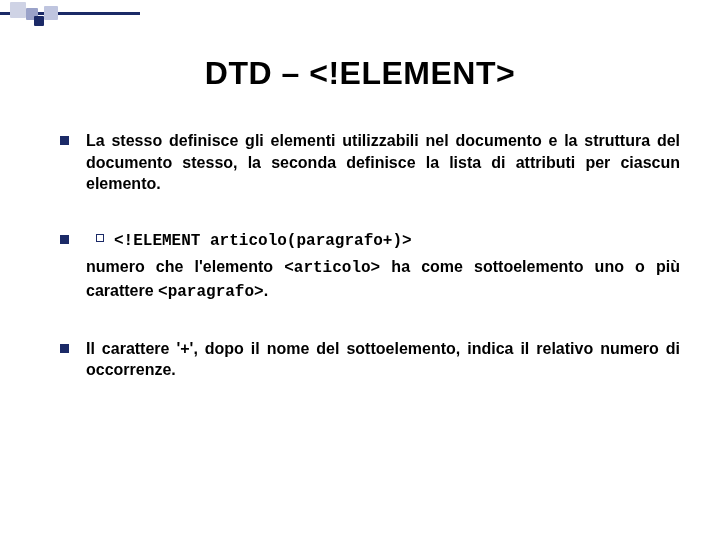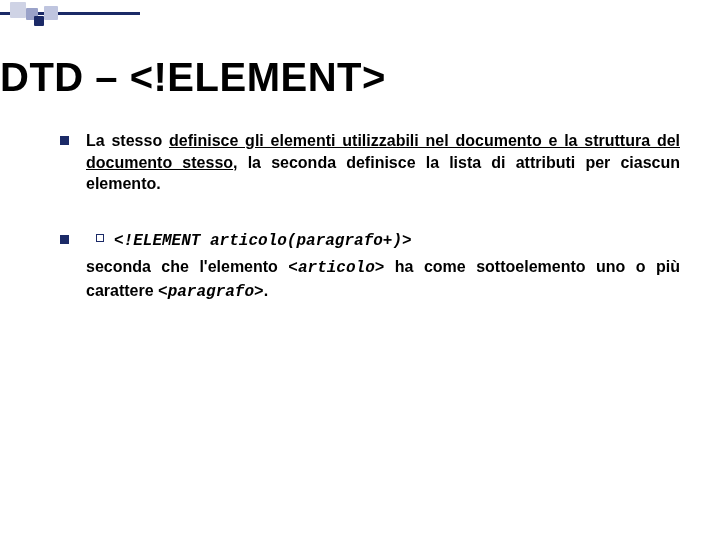--- a/index.html
+++ b/index.html
@@ -40,21 +40,22 @@
   .sq1 { left: 10px; top: 0px;  width: 16px; height: 16px; background: #cfd3e5; }
   .sq2 { left: 26px; top: 6px;  width: 12px; height: 12px; background: #9aa2c9; }
   .sq3 { left: 34px; top: 14px; width: 10px; height: 10px; background: #1b2a67; }
   .sq4 { left: 44px; top: 4px;  width: 14px; height: 14px; background: #bfc5df; }
 
   .title {
     position: absolute;
     left: 0;
     right: 0;
     top: 55px;
-    font-size: 40px;
+    text-align: center;
+    font-size: 32px;
     font-weight: bold;
     letter-spacing: 0.5px;
   }
 
   .body {
     position: absolute;
     left: 60px;
     right: 40px;
     top: 130px;
     font-size: 16px;
@@ -95,26 +96,24 @@
     position: absolute;
     left: 10px;
     top: 5px;
     width: 8px;
     height: 8px;
     border: 1px solid #1b2a67;
     box-sizing: border-box;
   }
 
   .under {
-    text-decoration: underline;
   }
   .mono {
     font-family: "Courier New", Courier, monospace;
     font-weight: bold;
-    font-style: italic;
   }
   .bold { font-weight: bold; }
 </style>
 </head>
 <body>
 
 <div class="slide">
 
   <div class="deco">
     <div class="bar"></div>
@@ -131,21 +130,24 @@
 
       <li class="bold">
         <span>La stesso </span><span class="under">definisce gli elementi utilizzabili nel documento e la struttura del documento stesso</span><span>, la seconda definisce la lista di attributi per ciascun elemento.</span>
       </li>
 
       <li>
         <span class="sub">
           <span class="mono">&lt;!ELEMENT articolo(paragrafo+)&gt;</span>
         </span>
         <span class="bold">
-          <span>seconda che l'elemento </span><span class="mono">&lt;articolo&gt;</span><span> ha come sottoelemento uno o più carattere </span><span class="mono">&lt;paragrafo&gt;</span><span>.</span>
+          <span>numero che l'elemento </span><span class="mono">&lt;articolo&gt;</span><span> ha come sottoelemento uno o più carattere </span><span class="mono">&lt;paragrafo&gt;</span><span>.</span>
         </span>
       </li>
 
+      <li class="bold">
+        <span>Il carattere '+', dopo il nome del sottoelemento, indica il relativo numero di occorrenze.</span>
+      </li>
 
     </ul>
   </div>
 
 </div>
 
 </body></html>

